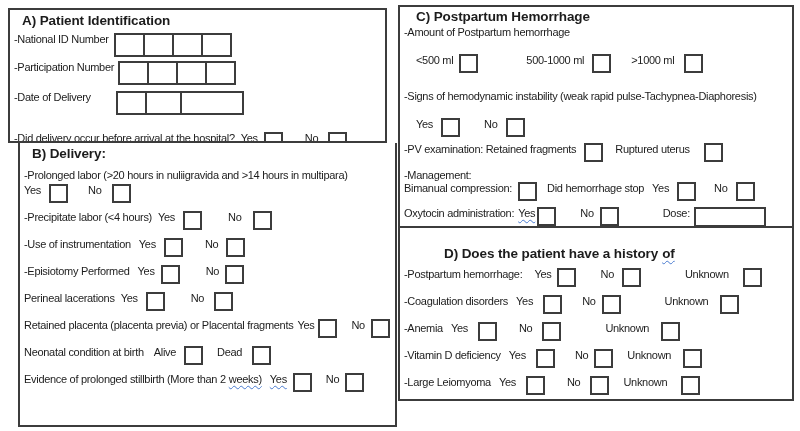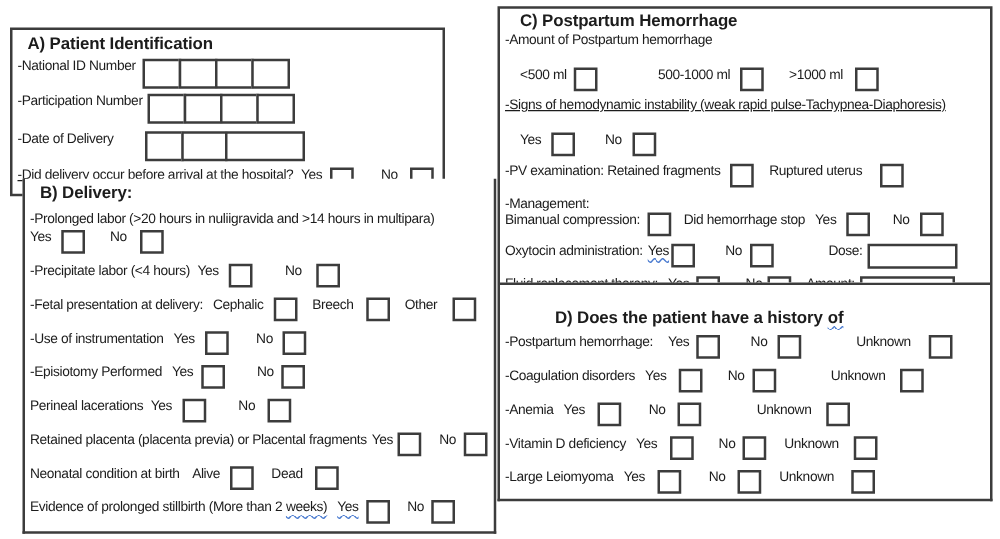--- a/index.html
+++ b/index.html
@@ -10,21 +10,21 @@
   html,body{margin:0;padding:0;background:#fff;}
   .canvas{
     position:relative;width:800px;height:431px;background:#ffffff;
     font-family:"Liberation Sans",sans-serif;font-size:11px;color:var(--text);
     letter-spacing:-0.3px;overflow:hidden;
   }
   .panel{
     position:absolute;box-sizing:border-box;background:#fff;
     border:2px solid var(--border);overflow:hidden;
   }
-  #boxA{left:8px;top:22px;width:348px;height:135px;padding:3px 4px;}
+  #boxA{left:8px;top:8px;width:379px;height:135px;padding:3px 4px;}
   #boxB{left:8px;top:143px;width:379px;height:284px;padding:3px 4px;border-top:none;margin-left:10px;}
   #boxC{left:398px;top:5px;width:396px;height:223px;padding:2px 4px;}
   #boxD{left:398px;top:228px;width:396px;height:173px;padding:2px 4px;border-top:none;}
   .title{font-weight:bold;font-size:13.5px;letter-spacing:-0.1px;line-height:16px;white-space:nowrap;}
   .row{display:flex;align-items:flex-start;white-space:nowrap;}
   .lbl{flex:none;white-space:nowrap;}
   .lblw{flex:none;width:100px;white-space:nowrap;}
   .cb{flex:none;width:19px;height:19px;border:2px solid var(--border);box-sizing:border-box;background:#fff;}
   .inp{flex:none;height:20px;border:2px solid var(--border);box-sizing:border-box;background:#fff;}
   .inp.dose{width:72px;}
@@ -33,21 +33,21 @@
   .cell{flex:none;width:31px;height:24px;border:2px solid var(--border);box-sizing:border-box;background:#fff;}
   .cell + .cell{margin-left:-2px;}
   .cell.w37{width:37px;}
   .cell.w64{width:64px;}
   .squig{text-decoration-line:underline;text-decoration-style:wavy;text-decoration-color:var(--squiggle);text-decoration-thickness:1px;text-underline-offset:2px;}
   .ml2{margin-left:2px;}.ml3{margin-left:3px;}.ml4{margin-left:4px;}.ml6{margin-left:6px;}
   .ml8{margin-left:8px;}.ml10{margin-left:10px;}.ml12{margin-left:12px;}.ml14{margin-left:14px;}
   .ml16{margin-left:16px;padding-left:28px;}.ml18{margin-left:18px;}.ml20{margin-left:20px;}.ml22{margin-left:22px;}
   .ml24{margin-left:24px;}.ml26{margin-left:26px;}.ml40{margin-left:40px;}.ml48{margin-left:48px;}
   .mt1{margin-top:1px;}.mt2{margin-top:16px;}.mt3{margin-top:3px;}.mt4{margin-top:4px;}
-  .mt5{margin-top:5px;text-decoration:underline;}.mt6{margin-top:6px;}.mt7{margin-top:7px;}.mt8{margin-top:8px;}
+  .mt5{margin-top:17px;}.mt6{margin-top:6px;}.mt7{margin-top:7px;}.mt8{margin-top:8px;}
 </style>
 </head>
 <body>
 
 <div class="canvas">
 
   <div class="panel" id="boxA">
     <div class="title ml8">A) Patient Identification</div>
 
     <div class="row mt4">
@@ -102,29 +102,20 @@
     </div>
 
     <div class="row mt8">
       <span class="lbl">-Precipitate labor (&lt;4 hours)</span>
       <span class="lbl ml6">Yes</span>
       <span class="cb ml8"></span>
       <span class="lbl ml26">No</span>
       <span class="cb ml12"></span>
     </div>
 
-    <div class="row mt8">
-      <span class="lbl">-Fetal presentation at delivery:</span>
-      <span class="lbl ml8">Cephalic</span>
-      <span class="cb ml8"></span>
-      <span class="lbl ml12">Breech</span>
-      <span class="cb ml10"></span>
-      <span class="lbl ml12">Other</span>
-      <span class="cb ml12"></span>
-    </div>
 
     <div class="row mt8">
       <span class="lbl">-Use of instrumentation</span>
       <span class="lbl ml8">Yes</span>
       <span class="cb ml8"></span>
       <span class="lbl ml22">No</span>
       <span class="cb ml8"></span>
     </div>
 
     <div class="row mt8">

